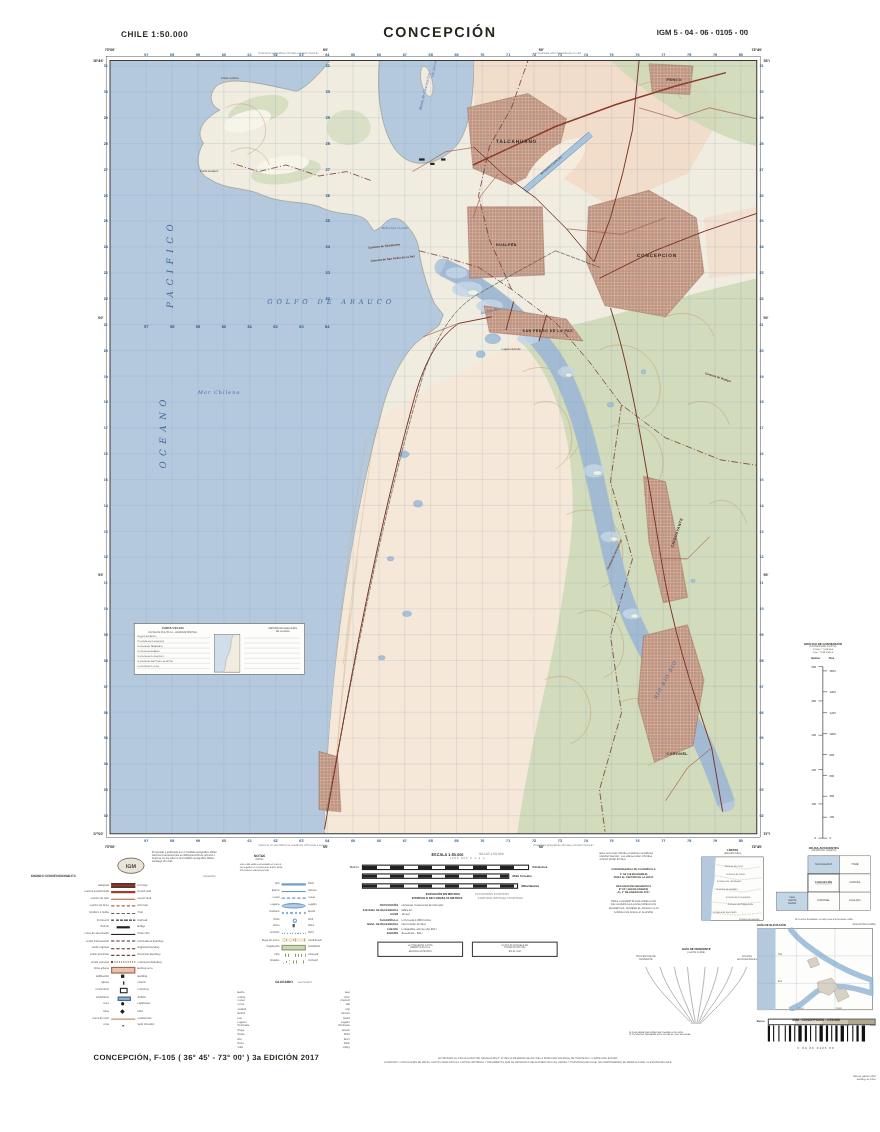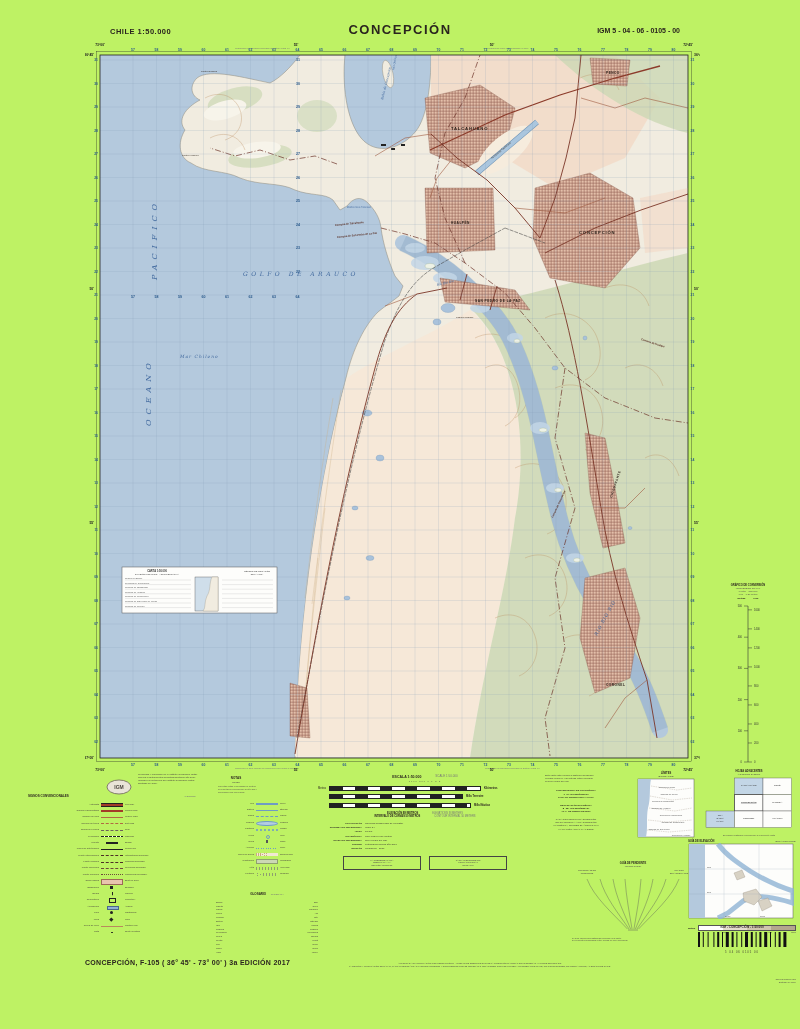--- a/index.html
+++ b/index.html
@@ -1,16 +1,16 @@
 <!DOCTYPE html>
 <html><head>
 <meta charset="utf-8">
 <style>
   html,body{margin:0;padding:0;background:#e8e6e1;}
-  .sheet{position:relative;width:800px;height:1029px;background:#bef264;overflow:hidden;
+  .sheet{position:relative;width:800px;height:1029px;background:#ffffff;overflow:hidden;
          font-family:"Liberation Sans",sans-serif;color:#2a241e;}
   .abs{position:absolute;}
   .hdr-left{left:110px;top:27px;font-size:7.5px;font-weight:bold;letter-spacing:.5px;}
   .hdr-title{left:0;right:0;top:22px;text-align:center;font-size:13px;font-weight:bold;letter-spacing:1.5px;}
   .hdr-right{right:120px;top:27px;font-size:7px;font-weight:bold;}
   .t2{font-size:2.2px;line-height:1.25;color:#55504a;}
   .t24{font-size:2.4px;line-height:1.3;color:#4a453f;}
   .t26{font-size:2.6px;line-height:1.3;color:#3d3833;}
   .t3{font-size:3px;line-height:1.3;}
   .t35{font-size:3.5px;line-height:1.3;}

